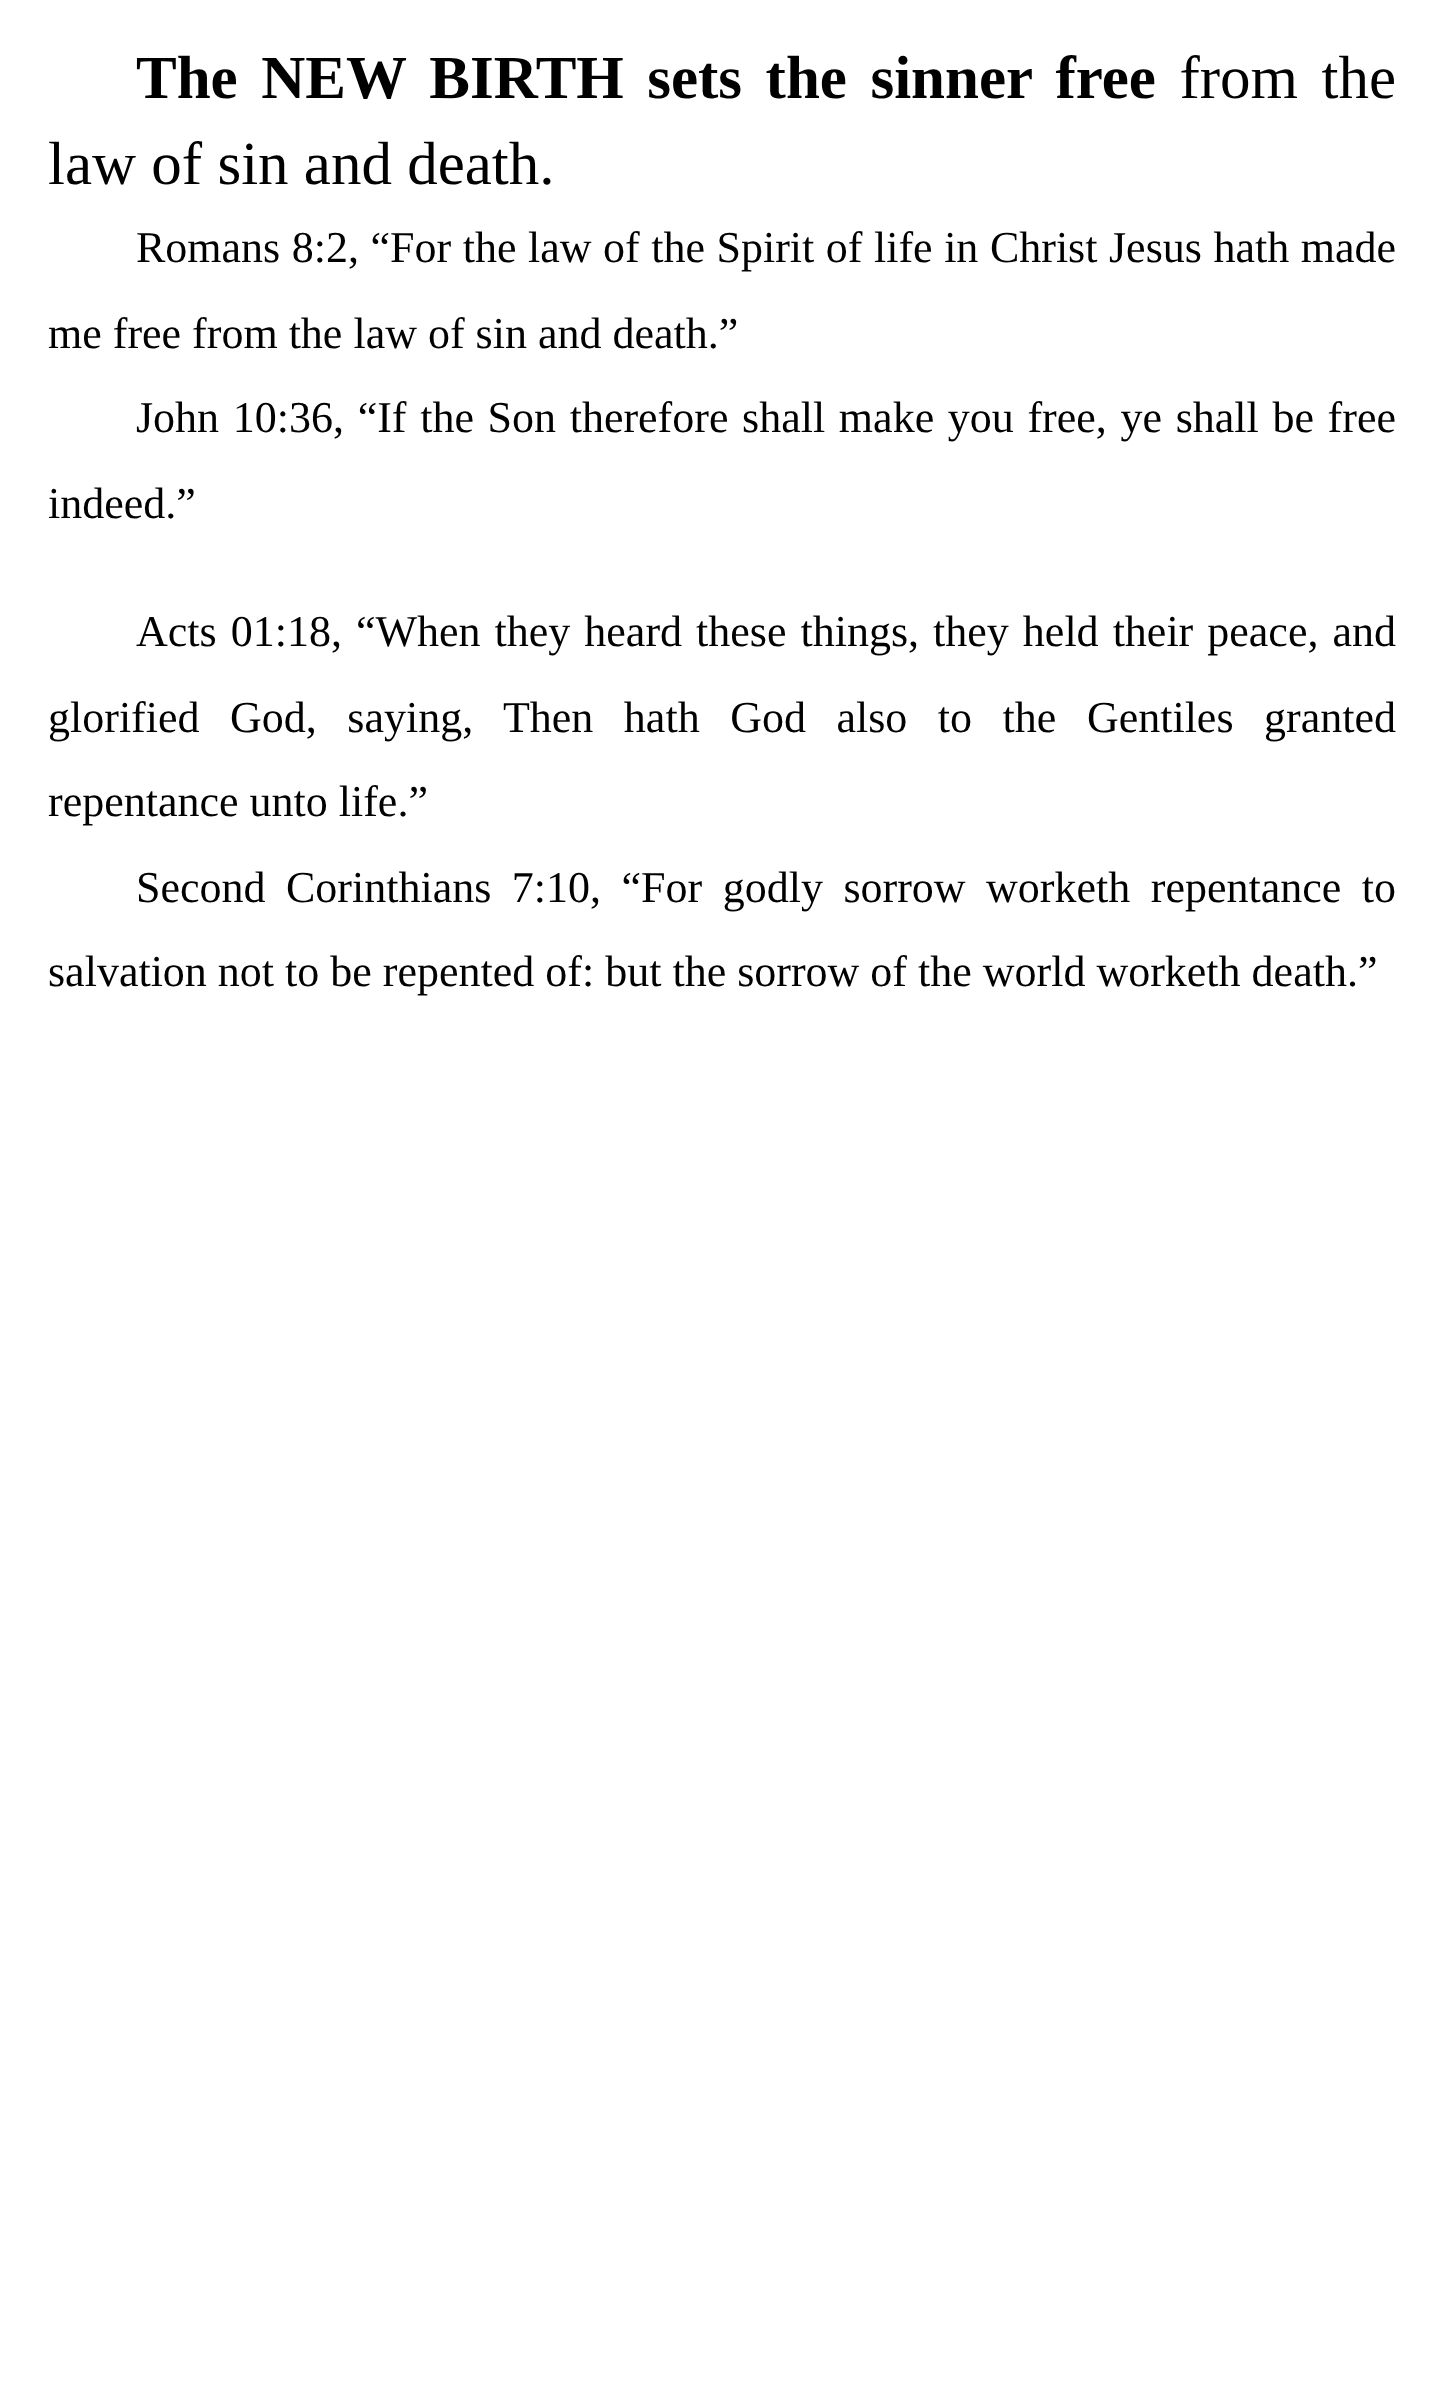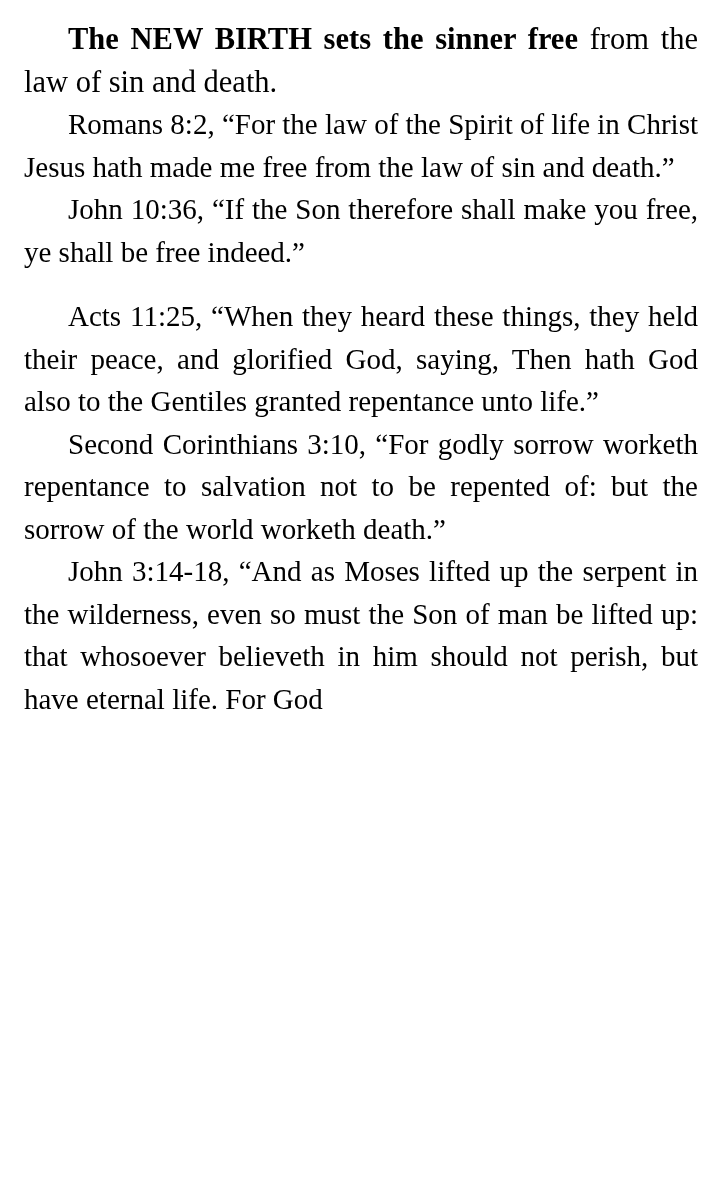--- a/index.html
+++ b/index.html
@@ -15,21 +15,21 @@
     overflow: hidden;
   }
   .page {
     width: 725px;
     height: 1200px;
     box-sizing: border-box;
     padding: 18px 27px 0 24px;
     position: relative;
   }
   .para {
-    font-size: 29px;
+    font-size: 22px;
     line-height: 42.5px;
     text-align: justify;
     text-justify: inter-word;
     margin: 0;
     hyphens: manual;
   }
   .para.indent {
     text-indent: 44px;
   }
   .heading {
@@ -66,20 +66,19 @@
   <p class="heading"><span class="lead">The NEW BIRTH sets the sinner free</span><span class="tail"> from the law of sin and death.</span></p>
 
   <p class="para indent">Romans 8:2, “For the law of the Spirit of life in Christ Jesus hath made me free from the law of sin and death.”</p>
 
   <p class="para indent">John 10:36, “If the Son therefore shall make you free, ye shall be free indeed.”</p>
 
   <div class="gap"></div>
 
 
 
-  <p class="para indent">Acts 11:25, “When they heard these things, they held their peace, and glorified God, saying, Then hath God also to the Gentiles granted repentance unto life.”</p>
+  <p class="para indent">Acts 01:18, “When they heard these things, they held their peace, and glorified God, saying, Then hath God also to the Gentiles granted repentance unto life.”</p>
 
-  <p class="para indent">Second Corinthians 3:10, “For godly sorrow worketh repentance to salvation not to be repented of: but the sorrow of the world worketh death.”</p>
+  <p class="para indent">Second Corinthians 7:10, “For godly sorrow worketh repentance to salvation not to be repented of: but the sorrow of the world worketh death.”</p>
 
 
-  <p class="para indent clip">John 3:14-18, “And as Moses lifted up the serpent in the wilderness, even so must the Son of man be lifted up: that whosoever believeth in him should not perish, but have eternal life. For God</p>
 
 </div>
 
 </body></html>

